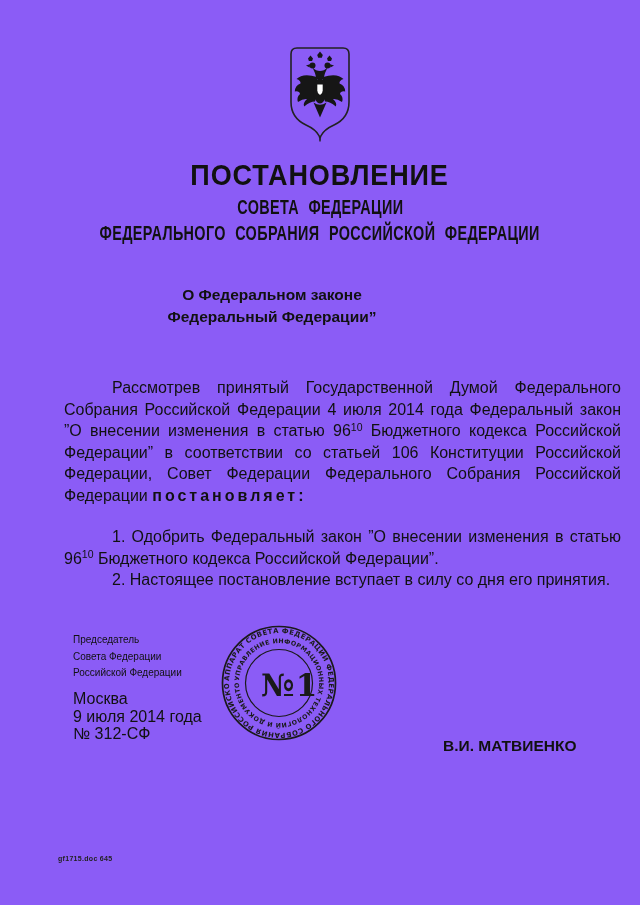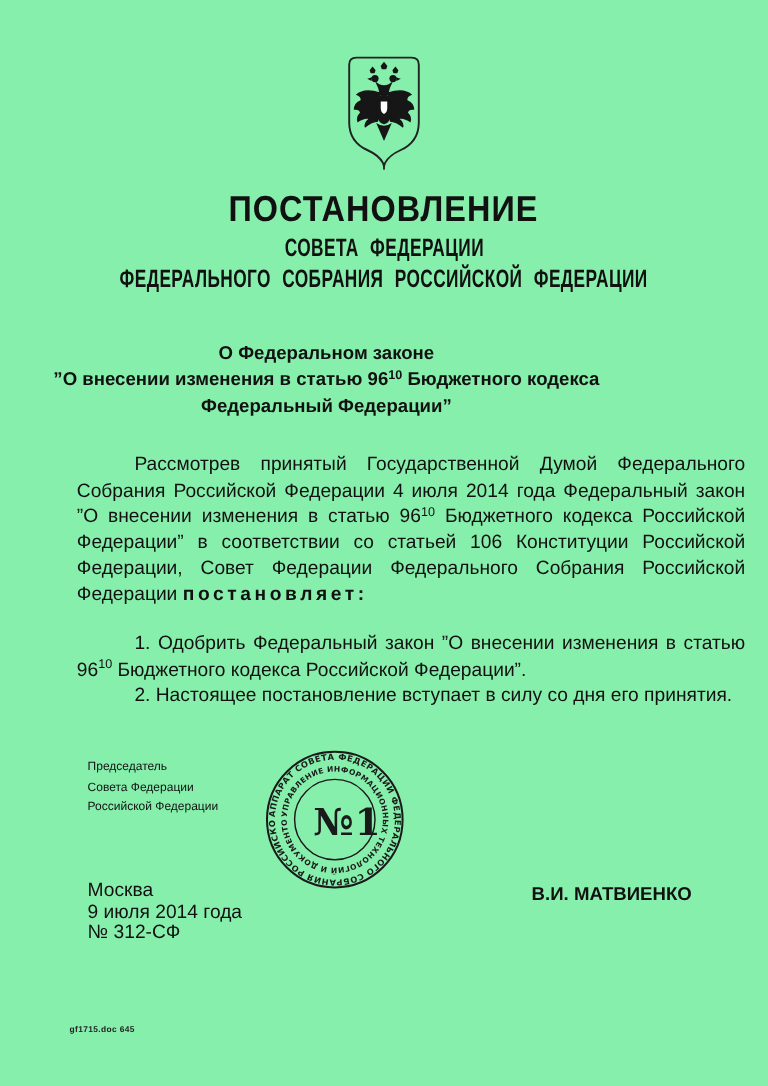--- a/index.html
+++ b/index.html
@@ -1,17 +1,17 @@
 <!DOCTYPE html>
 <html><head>
 <meta charset="utf-8">
 <style>
   html,body{margin:0;padding:0;background:#ffffff;}
   .page{
-    position:relative;width:640px;height:905px;background:#86efac;
+    position:relative;width:640px;height:905px;background:#8b5cf6;
     font-family:"Liberation Sans",sans-serif;color:#111;overflow:hidden;
   }
   
   .coat{position:absolute;left:288px;top:46px;width:64px;height:96px;}
   
   .title{
     position:absolute;left:0;top:158px;width:640px;text-align:center;
     font-size:30px;font-weight:bold;letter-spacing:1px;white-space:nowrap;
   }
   .title>span{display:inline-block;transform:scale(.9,1);transform-origin:center;}
@@ -46,21 +46,21 @@
     font-size:15.5px;font-weight:bold;white-space:nowrap;margin-top:43px;
   }
   
   .stamp{position:absolute;left:220px;top:624px;width:118px;height:118px;}
   .stamp text{font-family:"DejaVu Sans",sans-serif;font-weight:bold;fill:#1a1a1a;}
   .stamp .ring-outer{font-size:6.9px;letter-spacing:.4px;}
   .stamp .ring-inner{font-size:6.3px;letter-spacing:.3px;}
   .stamp .num{font-family:"DejaVu Serif",serif;font-size:31px;font-weight:bold;letter-spacing:1px;}
   
   .dateblock{
-    position:absolute;left:73px;top:734px;
+    position:absolute;left:73px;top:690px;
     font-size:16px;line-height:17.5px;white-space:nowrap;
   }
   
   .footnote{
     position:absolute;left:58px;top:855px;
     font-size:7px;font-weight:bold;color:#222;letter-spacing:.3px;
   }
 </style>
 </head>
 <body>
@@ -100,21 +100,20 @@
   </div>
   <div class="cond cond1">
     <span>СОВЕТА ФЕДЕРАЦИИ</span>
   </div>
   <div class="cond cond2">
     <span>ФЕДЕРАЛЬНОГО СОБРАНИЯ РОССИЙСКОЙ ФЕДЕРАЦИИ</span>
   </div>
 
   <div class="subject">
     <div>О Федеральном законе</div>
-    <div><span>”О внесении изменения в статью 96</span><span class="sup">10</span><span> Бюджетного кодекса</span></div>
     <div>Федеральный Федерации”</div>
   </div>
 
   <div class="bodytext">
     <p class="para"><span>Рассмотрев принятый Государственной Думой Федерального Собрания Российской Федерации 4 июля 2014 года Федеральный закон ”О внесении изменения в статью 96</span><span class="sup">10</span><span> Бюджетного кодекса Российской Федерации” в соответствии со статьей 106 Конституции Российской Федерации, Совет Федерации Федерального Собрания Российской Федерации </span><span class="spaced">постановляет:</span></p>
     <p class="para item1"><span>1. Одобрить Федеральный закон ”О внесении изменения в статью 96</span><span class="sup">10</span><span> Бюджетного кодекса Российской Федерации”.</span></p>
     <p class="para">2. Настоящее постановление вступает в силу со дня его принятия.</p>
   </div>
 
   <div class="sig">

